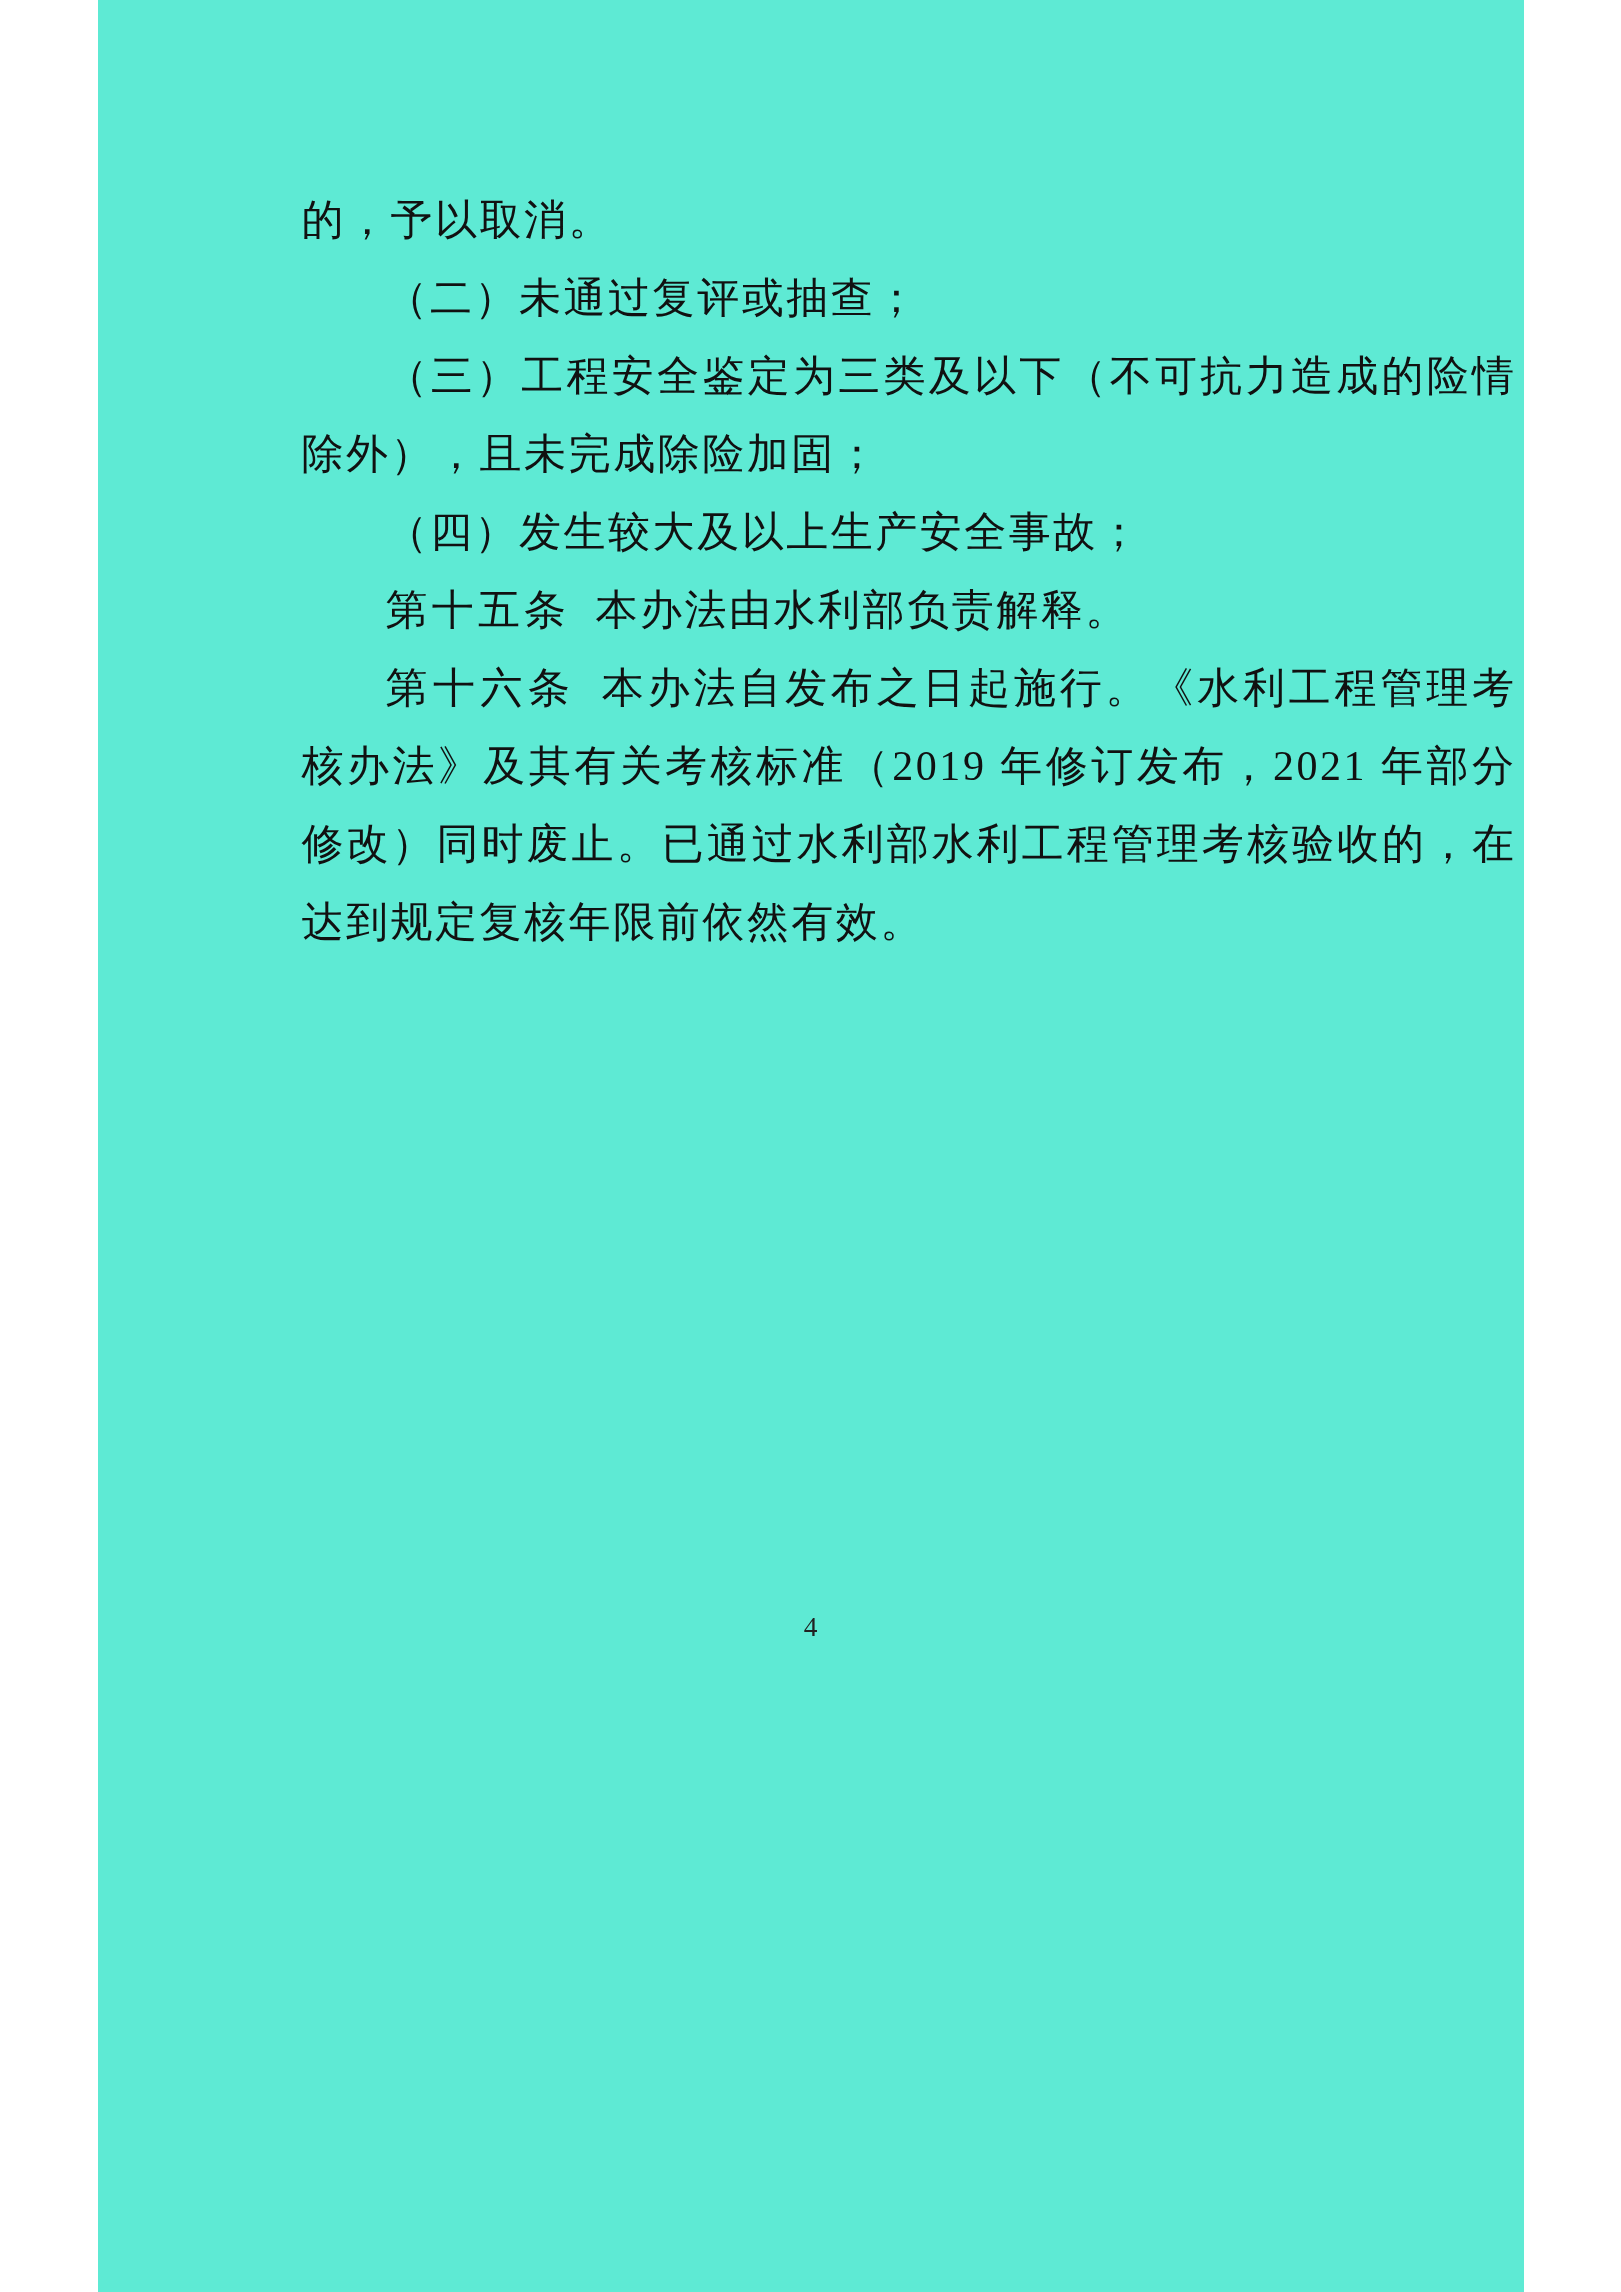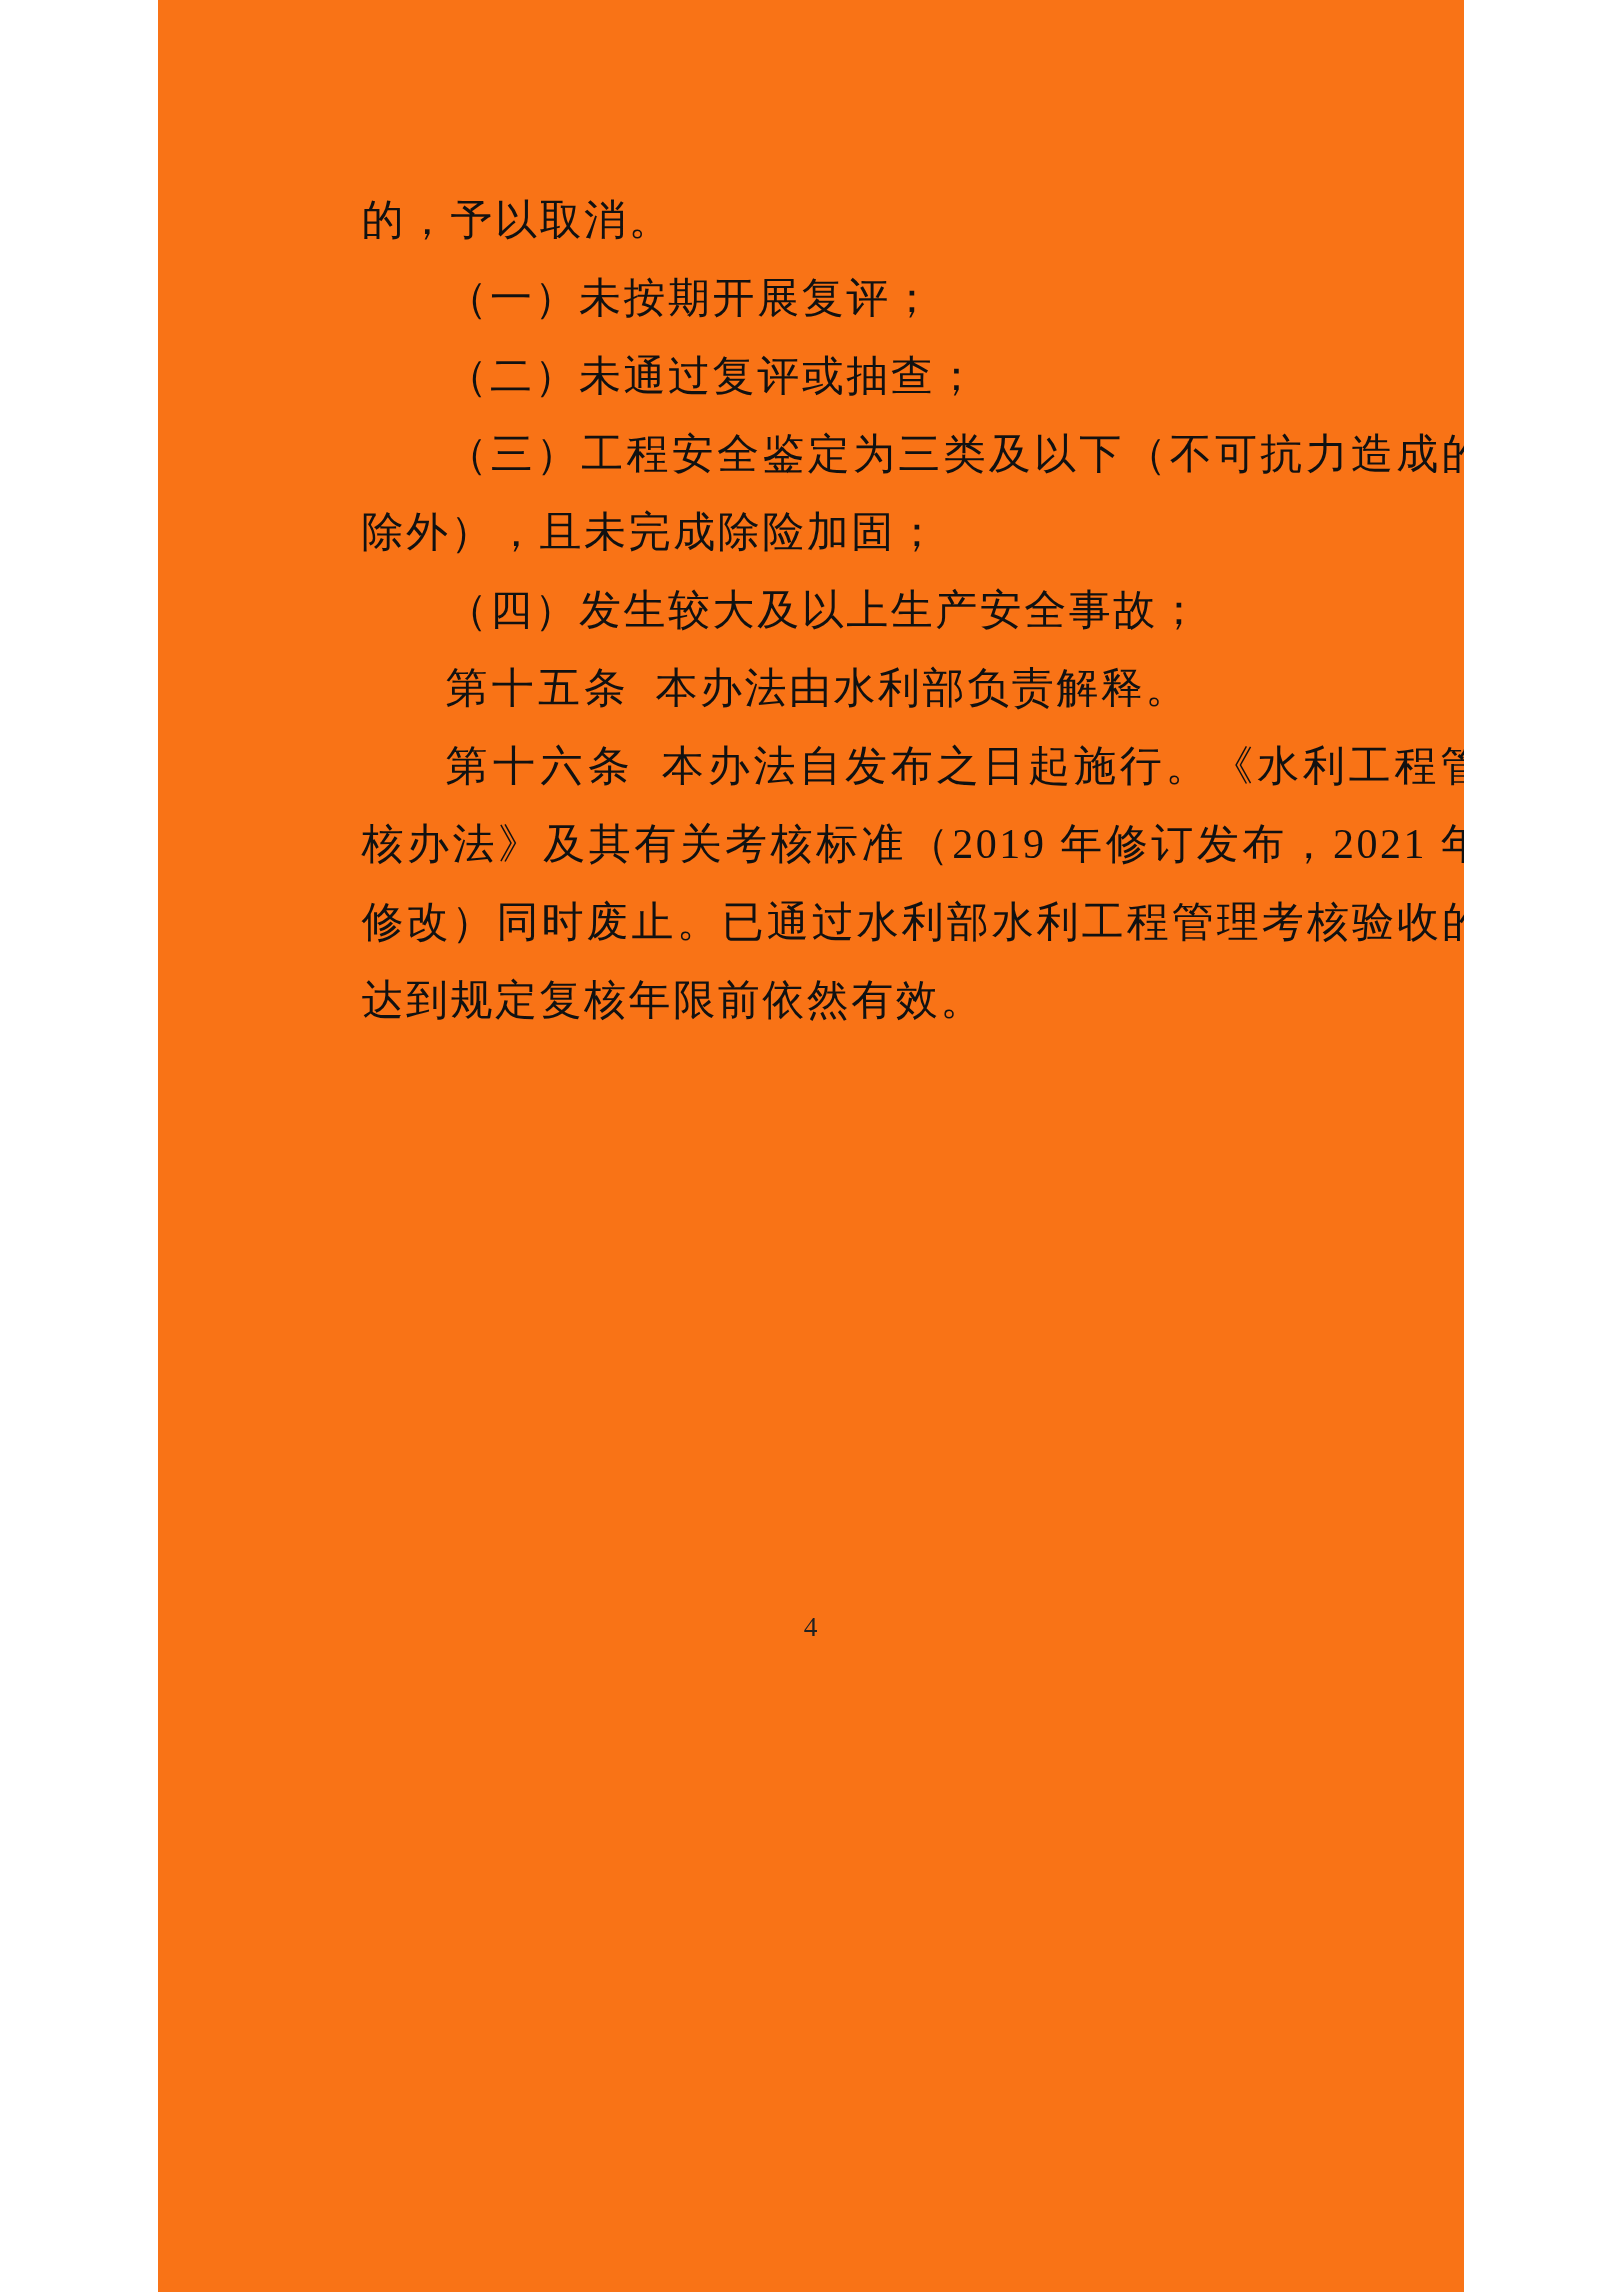--- a/index.html
+++ b/index.html
@@ -6,24 +6,24 @@
     margin: 0;
     padding: 0;
     background: #ffffff;
   }
   body {
     font-family: "Liberation Serif", "DejaVu Serif", serif;
     color: #1a1a1a;
   }
   .page {
     position: relative;
-    width: 1306px;
+    width: 1426px;
     height: 2293px;
     margin: 0 auto;
-    background: #f97316;
+    background: #5eead4;
     box-sizing: border-box;
     overflow: hidden;
   }
   .content {
     position: absolute;
     left: 204px;
     top: 181px;
     width: 1215px;
   }
   .para {
@@ -59,21 +59,20 @@
 </style>
 </head>
 <body>
 
 <div class="page">
 
   <div class="content">
 
     <p class="para">的，予以取消。</p>
 
-    <p class="para indent">（一）未按期开展复评；</p>
     <p class="para indent">（二）未通过复评或抽查；</p>
     <p class="para indent">（三）工程安全鉴定为三类及以下（不可抗力造成的险情除外），且未完成除险加固；</p>
     <p class="para indent">（四）发生较大及以上生产安全事故；</p>
 
     <p class="para indent"><span class="article-label">第十五条</span><span class="article-gap"></span><span>本办法由水利部负责解释。</span></p>
 
     <p class="para indent"><span class="article-label">第十六条</span><span class="article-gap"></span><span>本办法自发布之日起施行。《水利工程管理考核办法》及其有关考核标准（2019 年修订发布，2021 年部分修改）同时废止。已通过水利部水利工程管理考核验收的，在达到规定复核年限前依然有效。</span></p>
 
   </div>
 

